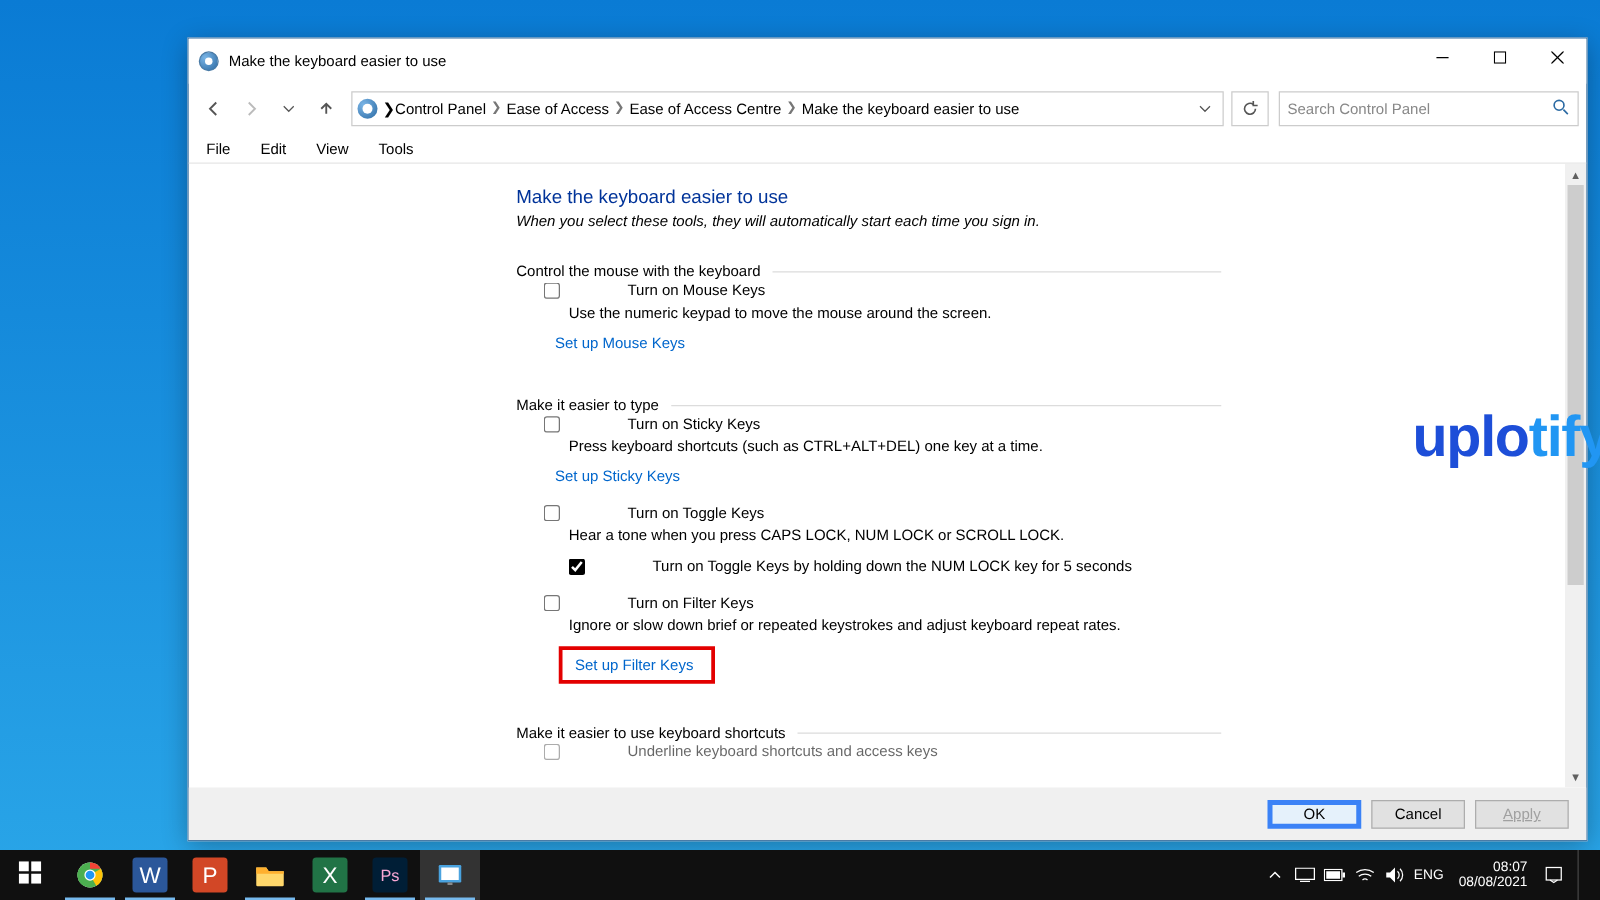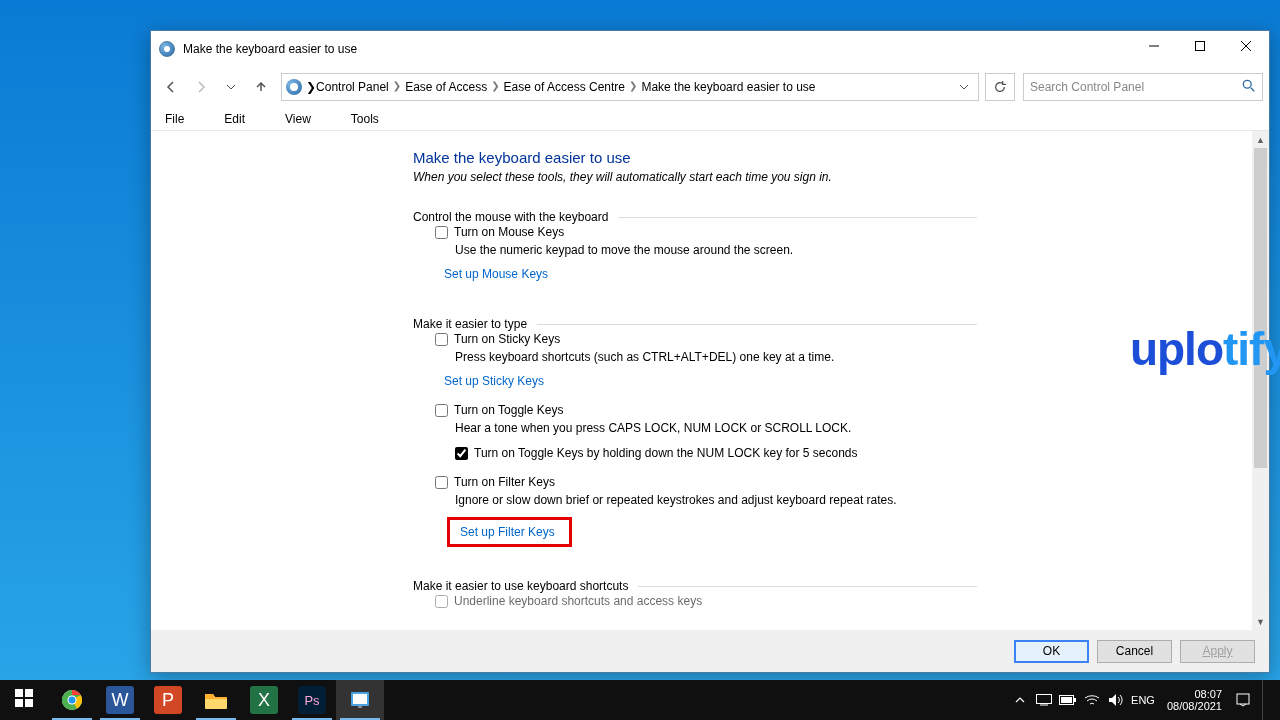--- a/index.html
+++ b/index.html
@@ -106,21 +106,21 @@
   position: absolute; right: 6px;
   color: #2b6aa3;
 }
 
 
 .menubar {
   height: 24px;
   display: flex;
   align-items: center;
   padding: 0 10px;
-  gap: 32px;
+  gap: 16px;
   font-size: 12px;
   border-bottom: 1px solid #e6e6e6;
 }
 .menubar span { padding: 2px 4px; }
 
 
 .content-wrap {
   flex: 1;
   display: flex;
   position: relative;
@@ -170,21 +170,21 @@
 }
 .group-line {
   border: none;
   border-top: 1px solid #dcdcdc;
   margin-top: -8px;
   margin-bottom: 10px;
 }
 .group-flex { display:flex; align-items:center; }
 .group-flex hr { flex:1; margin:0 0 0 6px; }
 
-.row { margin-left: 22px; margin-bottom: 4px; display: flex; align-items: center; }
+.row { margin-left: 22px; margin-bottom: 4px; display: flex; align-items: center; gap: 48px; }
 .row.checkbox input { margin-right: 6px; margin-top: 2px; width: 13px; height: 13px; }
 .row.indent { margin-left: 42px; }
 .desc { margin-left: 42px; font-size: 12px; margin-bottom: 10px; margin-top:4px; }
 .linklike { color: #0066cc; margin-left: 31px; margin-bottom: 14px; font-size: 12px; display: inline-block; }
 .linklike.highlight {
   border: 3px solid #e30000;
   padding: 5px 14px 5px 10px;
   margin-left: 34px;
   margin-bottom: 10px;
 }
@@ -199,21 +199,21 @@
   padding-right: 14px;
   gap: 8px;
 }
 .footer button {
   min-width: 75px; height: 23px;
   font-size: 12px;
   background: #e1e1e1;
   border: 1px solid #adadad;
   padding: 0 10px;
 }
-.footer button.default { border: 2px solid #3b82f6; background:#e5f1fb; }
+.footer button.default { border: 4px solid #3b82f6; background:#e5f1fb; }
 .footer button:disabled { color: #a0a0a0; text-decoration: underline; }
 
 
 .watermark {
   position: absolute;
   right: -8px;
   top: 322px;
   font-size: 46px;
   font-weight: 700;
   letter-spacing: -1px;

